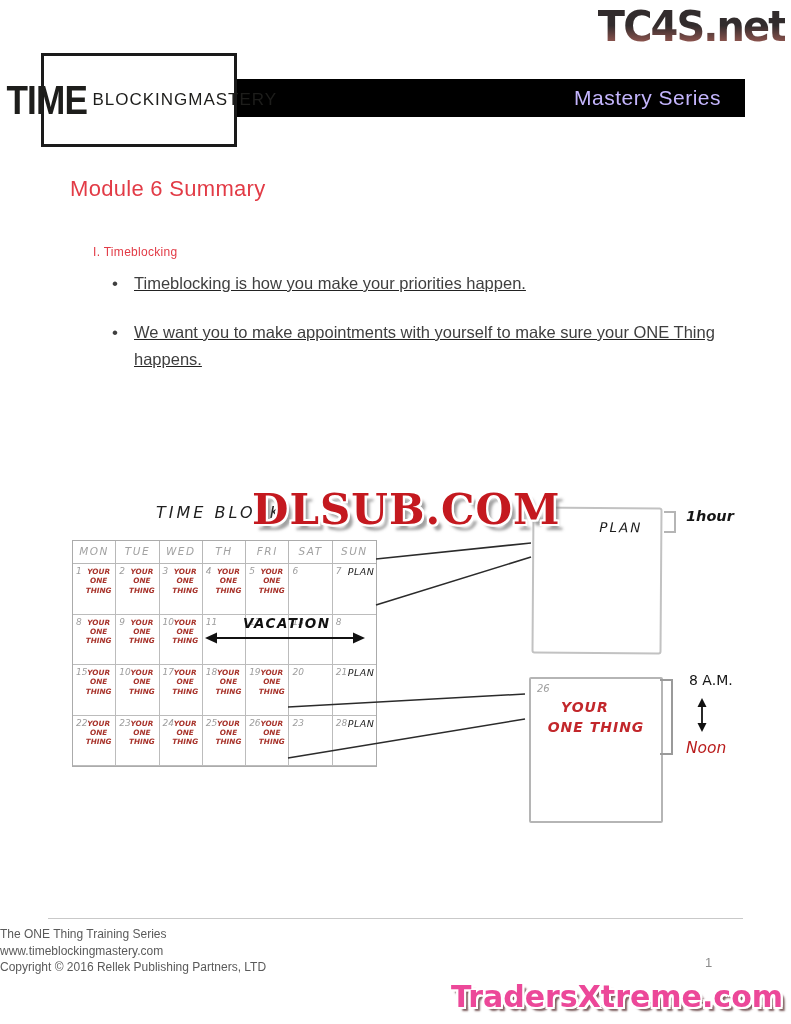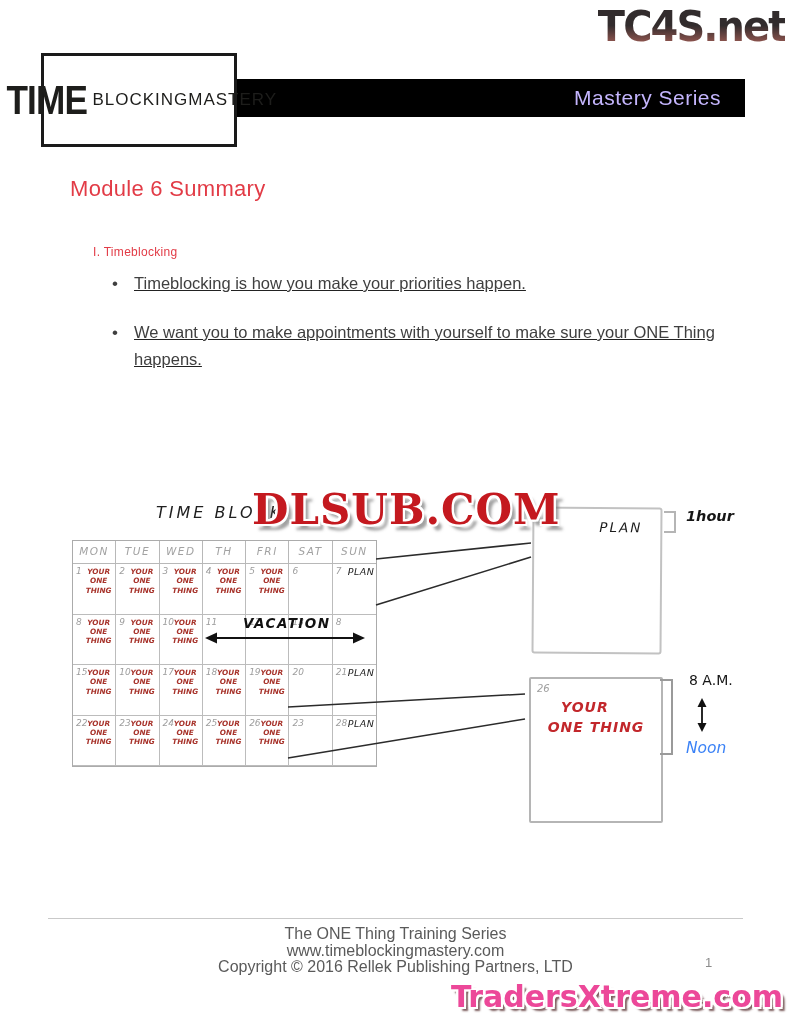--- a/index.html
+++ b/index.html
@@ -109,27 +109,27 @@
     left:529px; top:677px; width:130px; height:142px;
     border:2px solid #b5b5b5; border-radius:2px; background:#fff;
   }
   .onething-box .corner-day { position:absolute; top:4px; left:6px; color:#a0a0a0; font-size:10px; font-style:italic; }
   .onething-box .red-line1 { position:absolute; top:20px; left:0; width:100%; text-align:left; padding-left:30px; box-sizing:border-box;
       color:#c2272b; font-weight:bold; font-size:14px; letter-spacing:1px; }
   .onething-box .red-line2 { position:absolute; top:40px; left:0; width:100%; text-align:center;
       color:#c2272b; font-weight:bold; font-size:14px; letter-spacing:1px; }
   .bracket2 { left:660px; top:679px; width:11px; height:72px; border-color:#9a9a9a; }
   .am-label   { left:689px; top:672px; font-size:14px; color:#161616; font-style:normal; font-weight:500;}
-  .noon-label { left:686px; top:739px; font-size:15.5px; color:#3b82f6; }
+  .noon-label { left:686px; top:739px; font-size:15.5px; color:#b91c1c; }
 
   .overlay-svg { left:0; top:0; z-index:1; pointer-events:none; }
 
   
   .footer-rule { left:48px; top:918px; width:695px; height:1px; background:#c9c9c9; }
-  .footer-text { left:0; top:926px; width:791px; text-align:center; color:#5a5a5a; font-size:16px; line-height:16.5px; }
+  .footer-text { left:0; top:926px; width:791px; color:#5a5a5a; font-size:12px; line-height:16.5px; }
   .page-number { left:705px; top:955px; color:#8c8c8c; font-size:13px; }
 
   
   .tradersxtreme {
     right:8px; top:979px; z-index:3;
     font-family:"DejaVu Sans", sans-serif; font-weight:bold;
     font-size:30px; letter-spacing:0px; color:#ec4899;
     text-shadow:
       -2px -2px 0 #fff, 2px -2px 0 #fff, -2px 2px 0 #fff, 2px 2px 0 #fff,
       0 -2px 0 #fff, 0 2px 0 #fff, -2px 0 0 #fff, 2px 0 0 #fff,

